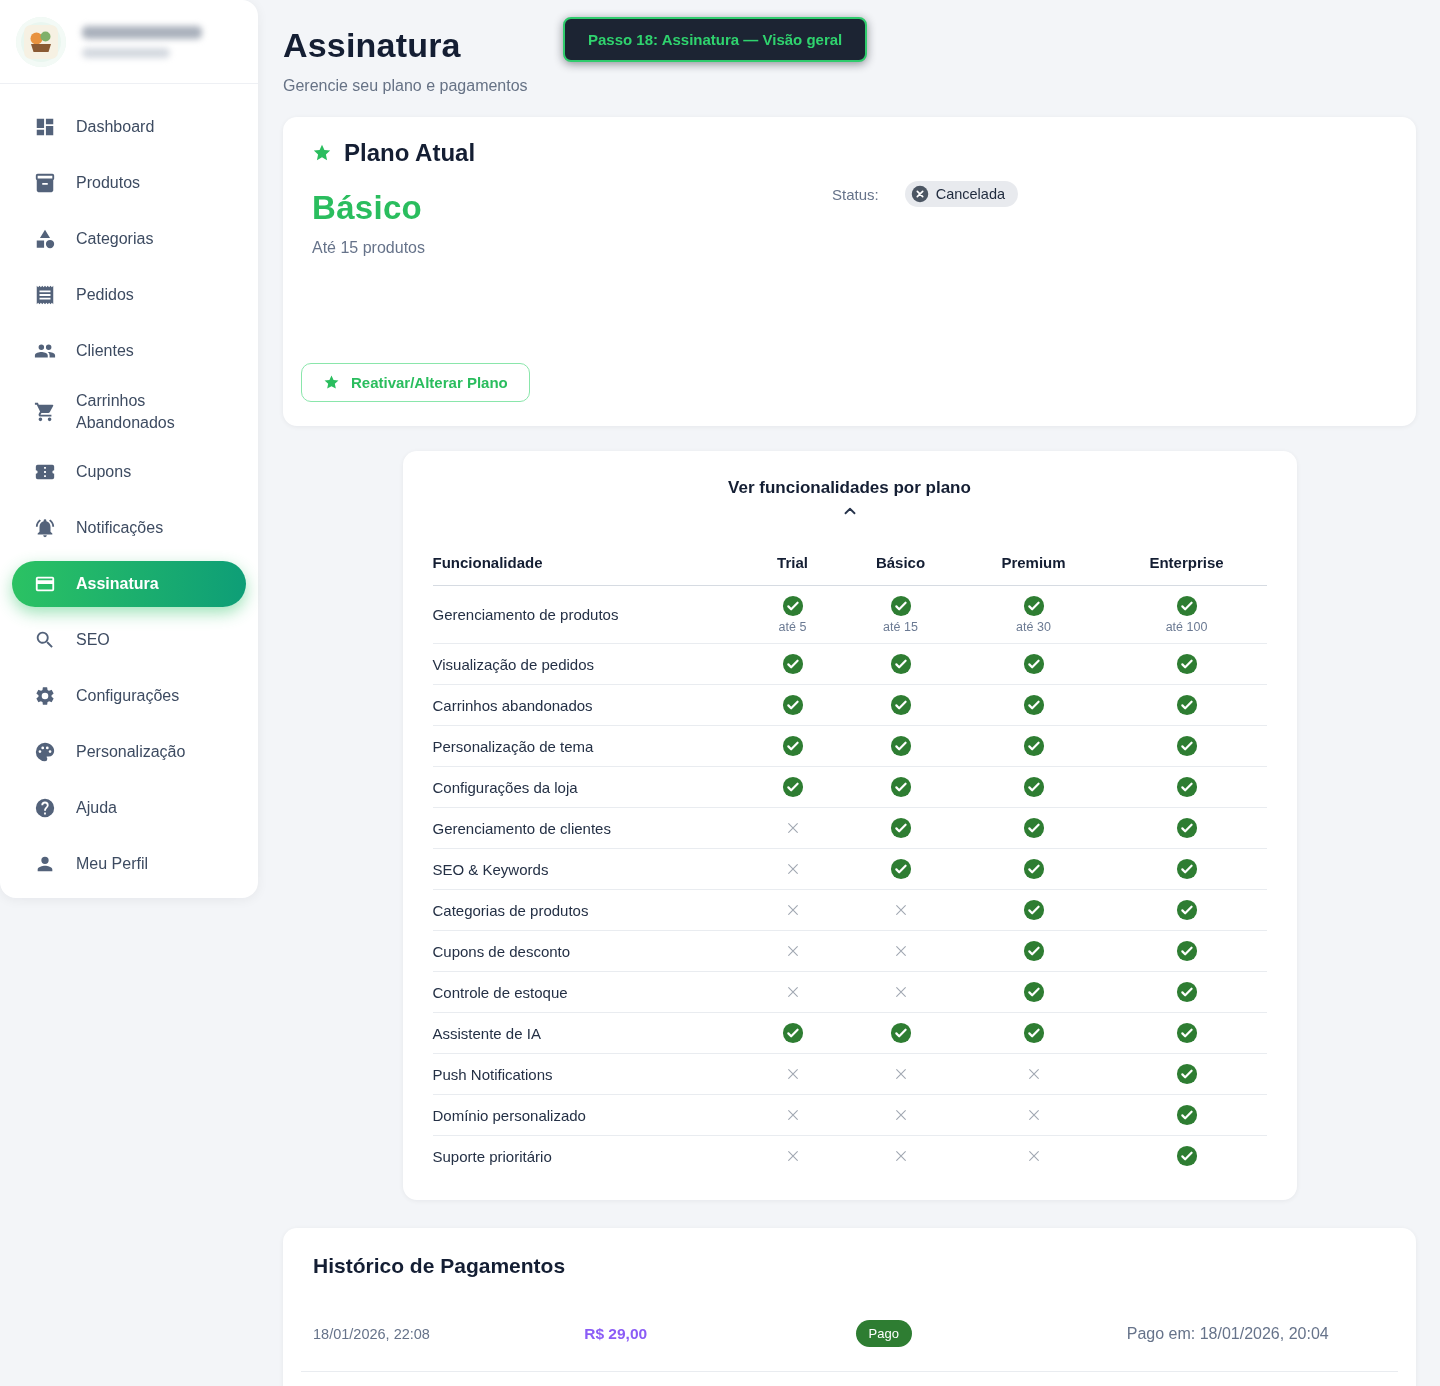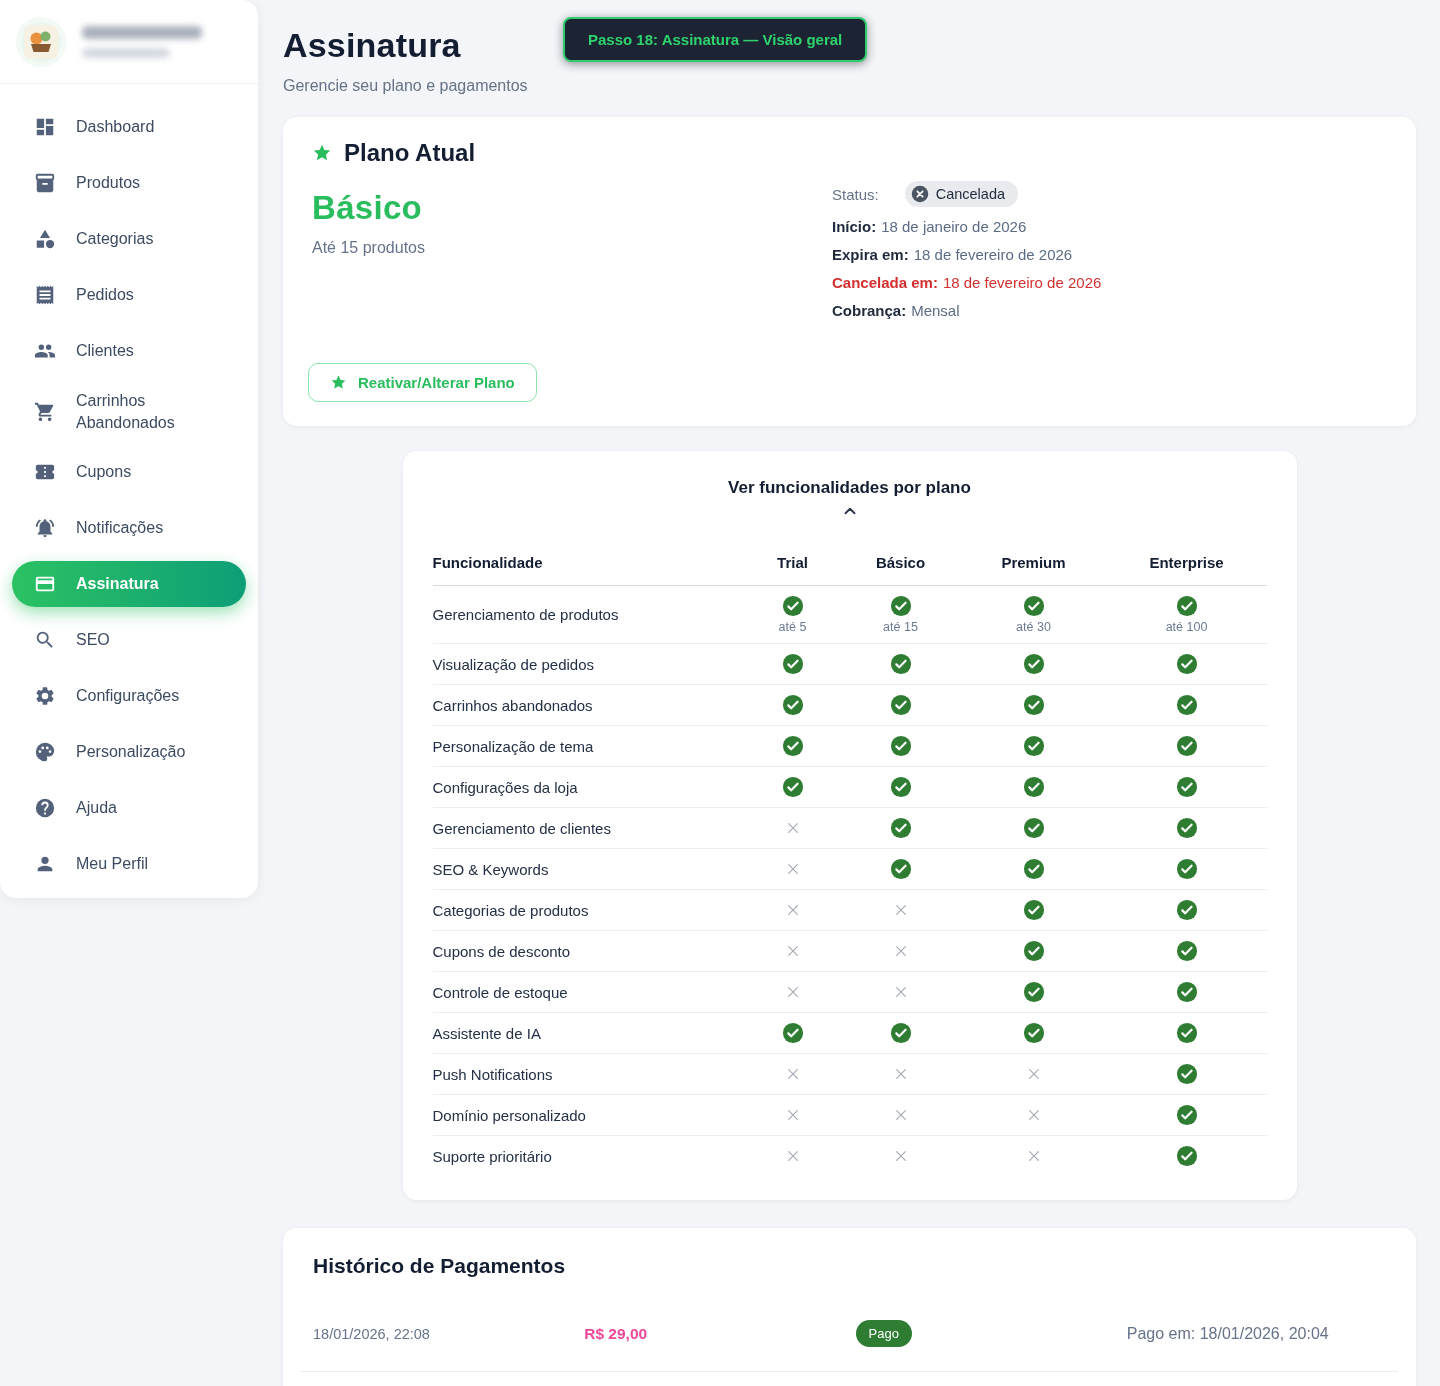--- a/index.html
+++ b/index.html
@@ -53,21 +53,21 @@
   .plan-right { width:556px; margin-top:14px; }
   .status-row { display:flex; align-items:center; gap:26px; }
   .status-label { font-size:15px; color:#66738a; }
   .status-badge { display:inline-flex; align-items:center; gap:7px; background:#e8eaee; border-radius:14px; padding:4px 13px 4px 6px; font-size:14.5px; color:#1f2a3d; }
   .info-line { margin-top:11px; font-size:15px; color:#5b6b84; }
   .info-line b { color:#1f2a3d; font-weight:700; margin-right:5px; }
   .info-line.danger, .info-line.danger b { color:#d32f2f; }
   .plan-action {
     margin-top:auto; align-self:flex-start; display:inline-flex; align-items:center; gap:11px;
     background:#fff; border:1px solid #8ae6ab; border-radius:10px; padding:10px 21px;
-    color:#2abd5e; font-size:15px; font-weight:700; cursor:pointer;margin-left:7px;
+    color:#2abd5e; font-size:15px; font-weight:700; cursor:pointer;
   }
   
   .features-card { width:894px; margin:25px auto 0; padding:27px 30px 24px; }
   .features-head { display:flex; align-items:center; justify-content:space-between;flex-direction:column; }
   .features-title { font-size:17px; font-weight:800; color:#141e33; }
   .chev-btn { background:none; border:none; cursor:pointer; color:#27344c; display:flex; padding:4px; }
   .ftable { margin-top:20px; }
   .frow, .fhead { display:grid; grid-template-columns:1fr 96px 120px 146px 160px; align-items:center; }
   .fhead { padding:10px 0 14px; border-bottom:1px solid #d6dbe2; }
   .fhead .fh { font-size:15px; font-weight:700; color:#141e33; text-align:center; }
@@ -77,21 +77,21 @@
   .fname { font-size:15px; color:#243045; }
   .fcell { display:flex; flex-direction:column; align-items:center; justify-content:center; gap:3px; }
   .fnote { font-size:12.5px; color:#6b7a93; }
   
   .payments-card { width:1133px; margin-top:28px; padding:26px 18px 42px; }
   .payments-title { font-size:21px; font-weight:800; color:#141e33; padding-left:12px; }
   .pay-rows { margin-top:18px; }
   .pay-row { display:grid; grid-template-columns:repeat(4,1fr); align-items:center; padding:24px 0 24px 12px; border-bottom:1px solid #e9ecf0; }
   .pay-row:last-child { border-bottom:none; }
   .pay-date { font-size:14.5px; color:#66738a; }
-  .pay-amount { font-size:15.5px; font-weight:700; color:#ec4899; }
+  .pay-amount { font-size:15.5px; font-weight:700; color:#8b5cf6; }
   .badge { display:inline-flex; align-self:start; justify-self:start; border-radius:15px; padding:6px 13px; font-size:13px; font-weight:500; color:#fff; }
   .badge.paid { background:#2e7d32; }
   .badge.pending { background:#f07a12; }
   .pay-note { font-size:16px; color:#66738a; }
 </style>
 </head>
 <body>
 
 <aside class="sidebar">
   <div class="user-box">
@@ -244,26 +244,20 @@
         <div class="status-row">
           <span class="status-label">Status:</span>
           <span class="status-badge">
             <svg width="18" height="18" viewBox="0 0 24 24">
               <circle cx="12" cy="12" r="11" fill="#4c5663"></circle>
               <path d="M8.4 8.4l7.2 7.2M15.6 8.4l-7.2 7.2" stroke="#fff" stroke-width="2.2" stroke-linecap="round"></path>
             </svg>
             <span>Cancelada</span>
           </span>
         </div>
-        <div id="plan-info">
-            <div class="info-line"><b>Início:</b><span>18 de janeiro de 2026</span></div>
-            <div class="info-line"><b>Expira em:</b><span>18 de fevereiro de 2026</span></div>
-            <div class="info-line danger"><b>Cancelada em:</b><span>18 de fevereiro de 2026</span></div>
-            <div class="info-line"><b>Cobrança:</b><span>Mensal</span></div>
-          </div>
       </div>
     </div>
     <button class="plan-action">
       <svg width="17" height="17" viewBox="0 0 24 24" fill="#2abd5e">
         <path d="M12 2l2.9 6.3 6.9.8-5.1 4.7 1.4 6.8L12 17.2 5.9 20.6l1.4-6.8L2.2 9.1l6.9-.8z"></path>
       </svg>
       <span>Reativar/Alterar Plano</span>
     </button>
   </section>
 

